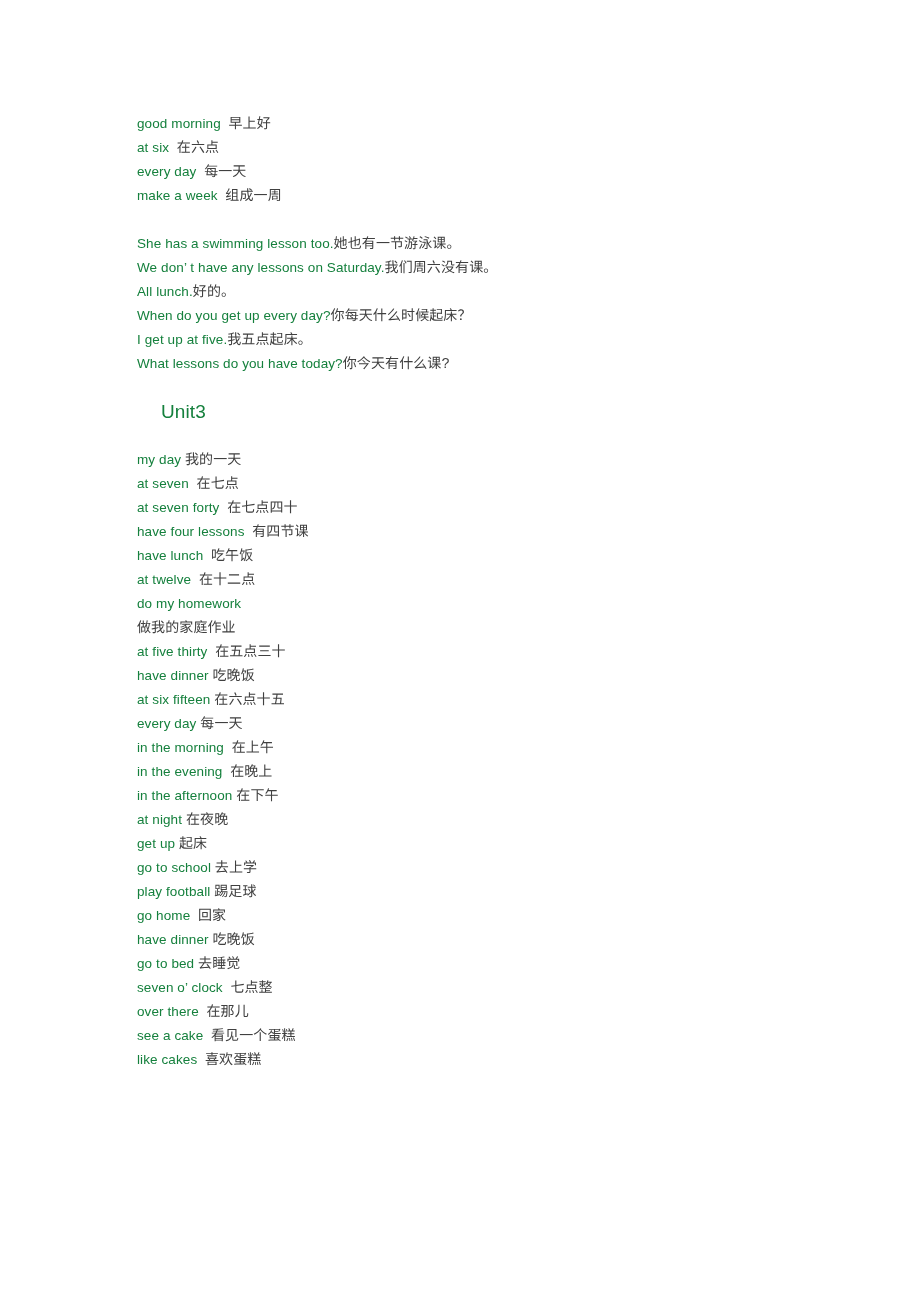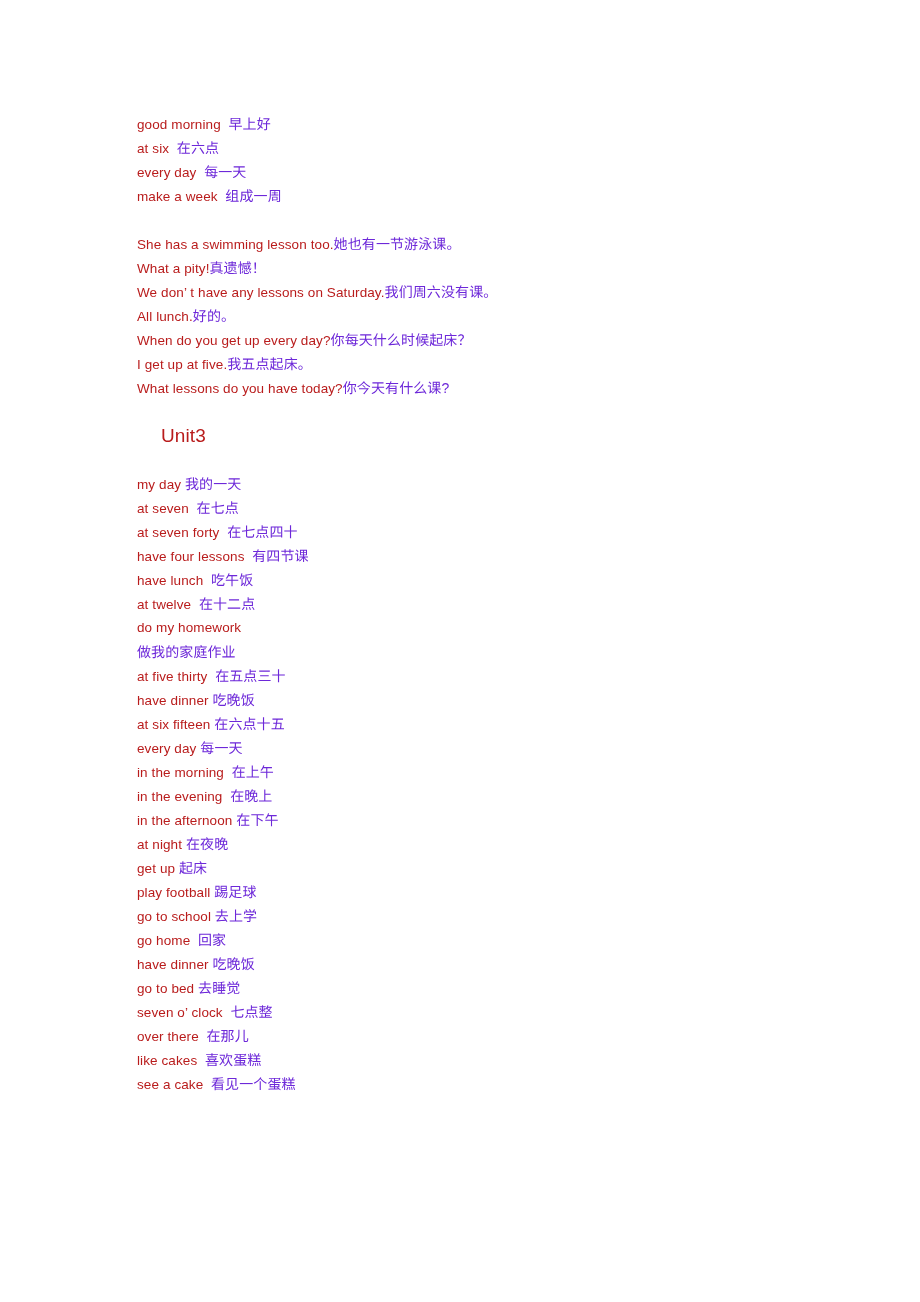--- a/index.html
+++ b/index.html
@@ -48,44 +48,43 @@
     color: #111111;
   }
 
   .line.heading {
     font-size: 19px;
     margin-left: 24px;
   }
 
   
   .line .cn {
-    font-family: Liberation Sans, sans-serif;
-    color: #6d28d9;
+    font-family: Liberation Mono, monospace;
+    color: #404040;
     font-size: 14px;
   }
 
   .line .en {
     font-family: "Liberation Sans", "DejaVu Sans", sans-serif;
-    color: #b91c1c;
+    color: #15803d;
   }
 </style>
 </head>
 <body>
 
 <div class="page">
   <div id="content">
       <div class="block">
         <div class="line"><span class="en">good morning</span>  <span class="cn">早上好</span></div>
         <div class="line"><span class="en">at six</span>  <span class="cn">在六点</span></div>
         <div class="line"><span class="en">every day</span>  <span class="cn">每一天</span></div>
         <div class="line"><span class="en">make a week</span>  <span class="cn">组成一周</span></div>
       </div>
       <div class="block">
         <div class="line"><span class="en">She has a swimming lesson too.</span><span class="cn">她也有一节游泳课。</span></div>
-        <div class="line"><span class="en">What a pity!</span><span class="cn">真遗憾！</span></div>
         <div class="line"><span class="en">We don’ t have any lessons on Saturday.</span><span class="cn">我们周六没有课。</span></div>
         <div class="line"><span class="en">All lunch.</span><span class="cn">好的。</span></div>
         <div class="line"><span class="en">When do you get up every day?</span><span class="cn">你每天什么时候起床？</span></div>
         <div class="line"><span class="en">I get up at five.</span><span class="cn">我五点起床。</span></div>
         <div class="line"><span class="en">What lessons do you have today?</span><span class="cn">你今天有什么课?</span></div>
       </div>
       <div class="block">
         <div class="line heading"><span class="en">Unit3</span></div>
       </div>
       <div class="block">
@@ -99,24 +98,24 @@
         <div class="line"><span class="cn">做我的家庭作业</span></div>
         <div class="line"><span class="en">at five thirty</span>  <span class="cn">在五点三十</span></div>
         <div class="line"><span class="en">have dinner</span> <span class="cn">吃晚饭</span></div>
         <div class="line"><span class="en">at six fifteen</span> <span class="cn">在六点十五</span></div>
         <div class="line"><span class="en">every day</span> <span class="cn">每一天</span></div>
         <div class="line"><span class="en">in the morning</span>  <span class="cn">在上午</span></div>
         <div class="line"><span class="en">in the evening</span>  <span class="cn">在晚上</span></div>
         <div class="line"><span class="en">in the afternoon</span> <span class="cn">在下午</span></div>
         <div class="line"><span class="en">at night</span> <span class="cn">在夜晚</span></div>
         <div class="line"><span class="en">get up</span> <span class="cn">起床</span></div>
+        <div class="line"><span class="en">go to school</span> <span class="cn">去上学</span></div>
         <div class="line"><span class="en">play football</span> <span class="cn">踢足球</span></div>
-        <div class="line"><span class="en">go to school</span> <span class="cn">去上学</span></div>
         <div class="line"><span class="en">go home</span>  <span class="cn">回家</span></div>
         <div class="line"><span class="en">have dinner</span> <span class="cn">吃晚饭</span></div>
         <div class="line"><span class="en">go to bed</span> <span class="cn">去睡觉</span></div>
         <div class="line"><span class="en">seven o’ clock</span>  <span class="cn">七点整</span></div>
         <div class="line"><span class="en">over there</span>  <span class="cn">在那儿</span></div>
+        <div class="line"><span class="en">see a cake</span>  <span class="cn">看见一个蛋糕</span></div>
         <div class="line"><span class="en">like cakes</span>  <span class="cn">喜欢蛋糕</span></div>
-        <div class="line"><span class="en">see a cake</span>  <span class="cn">看见一个蛋糕</span></div>
       </div>
     </div>
 </div>
 
 </body></html>

